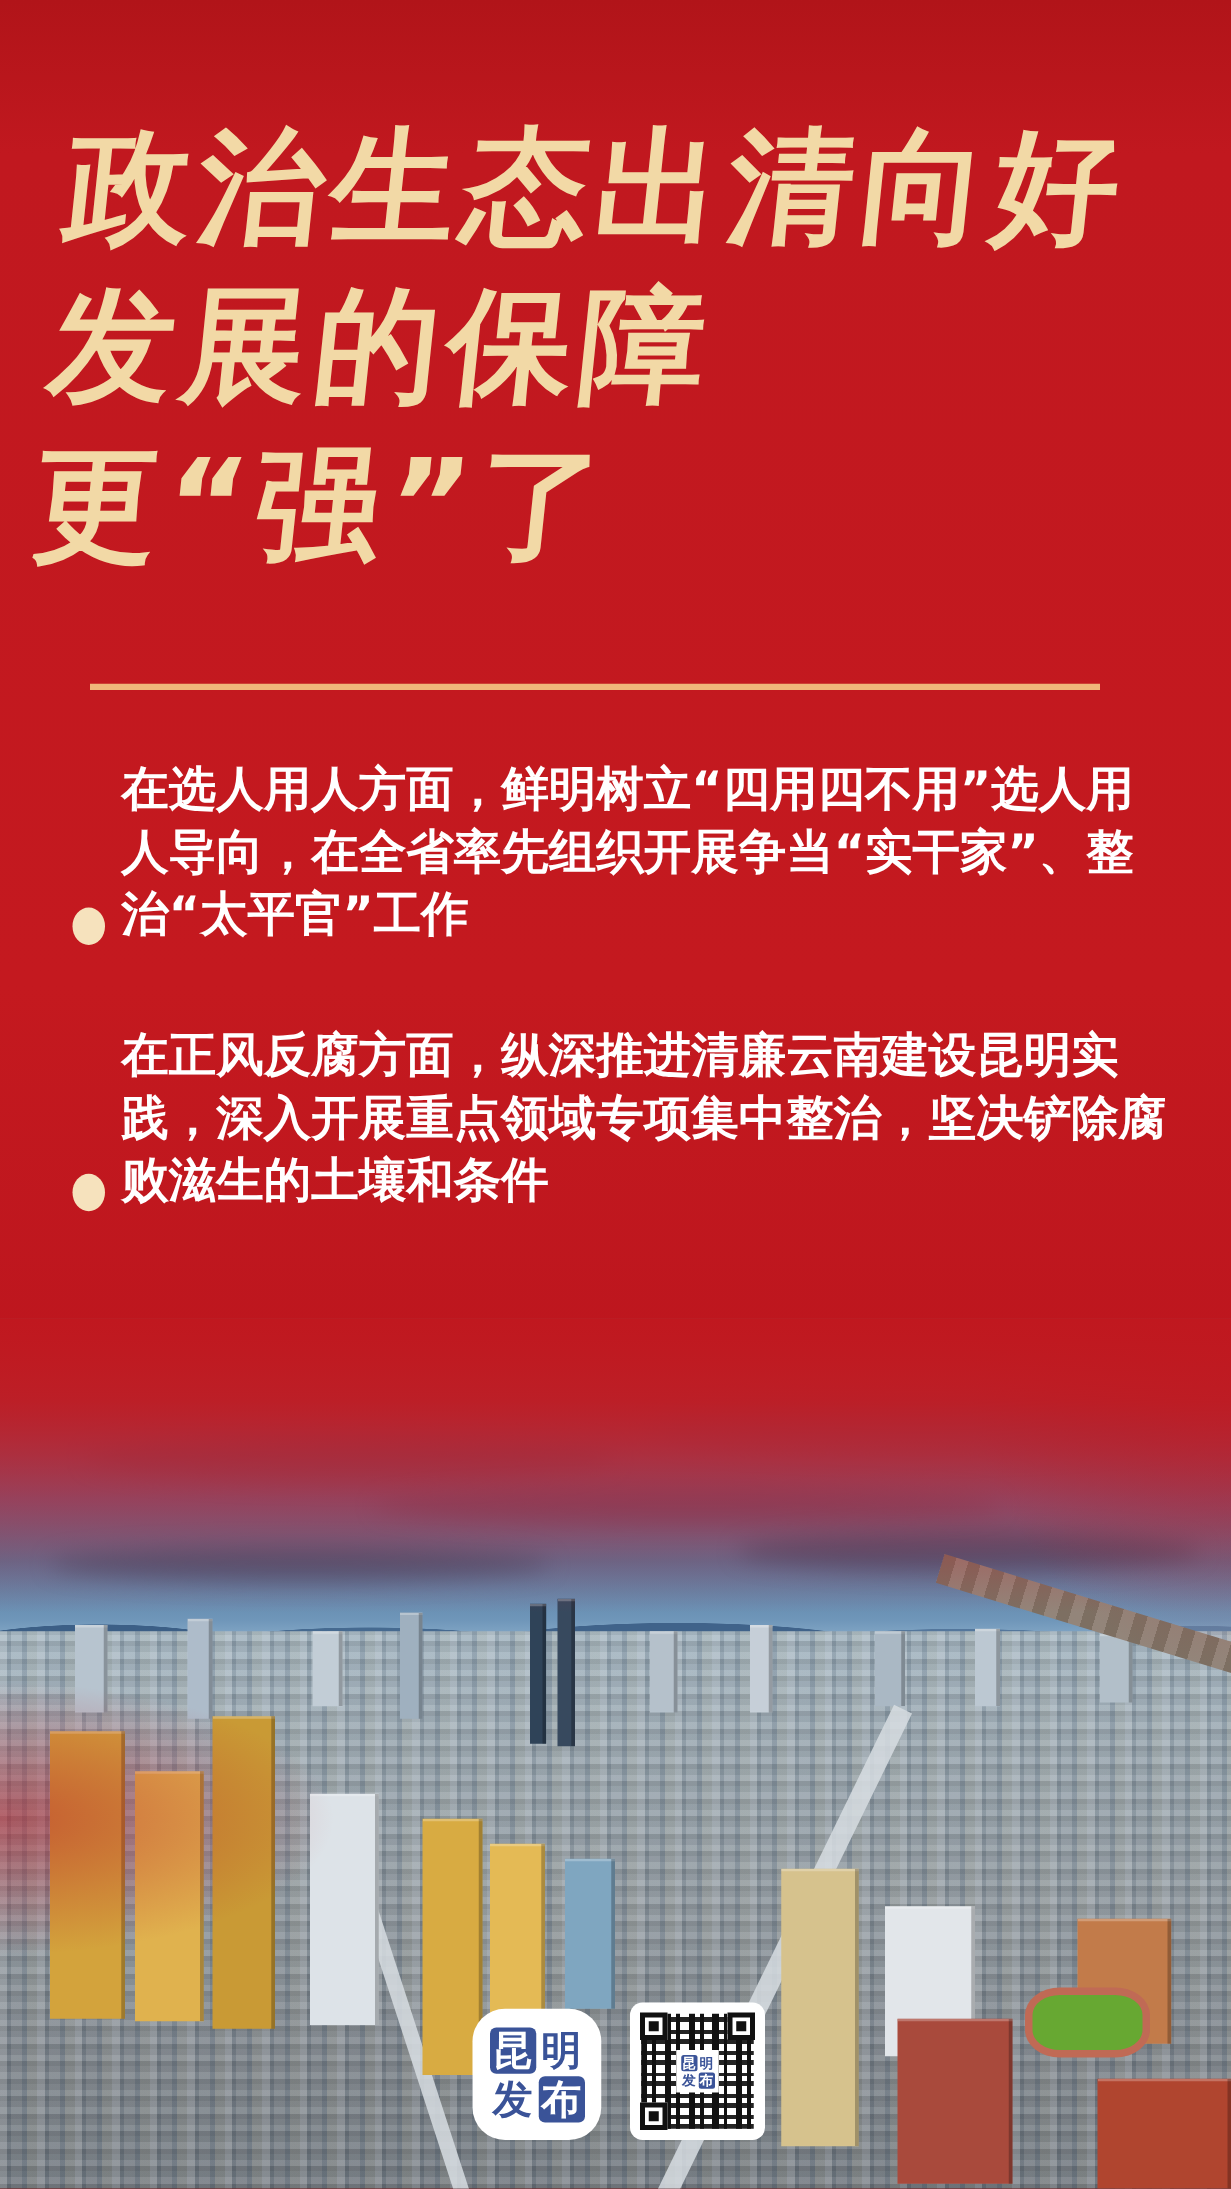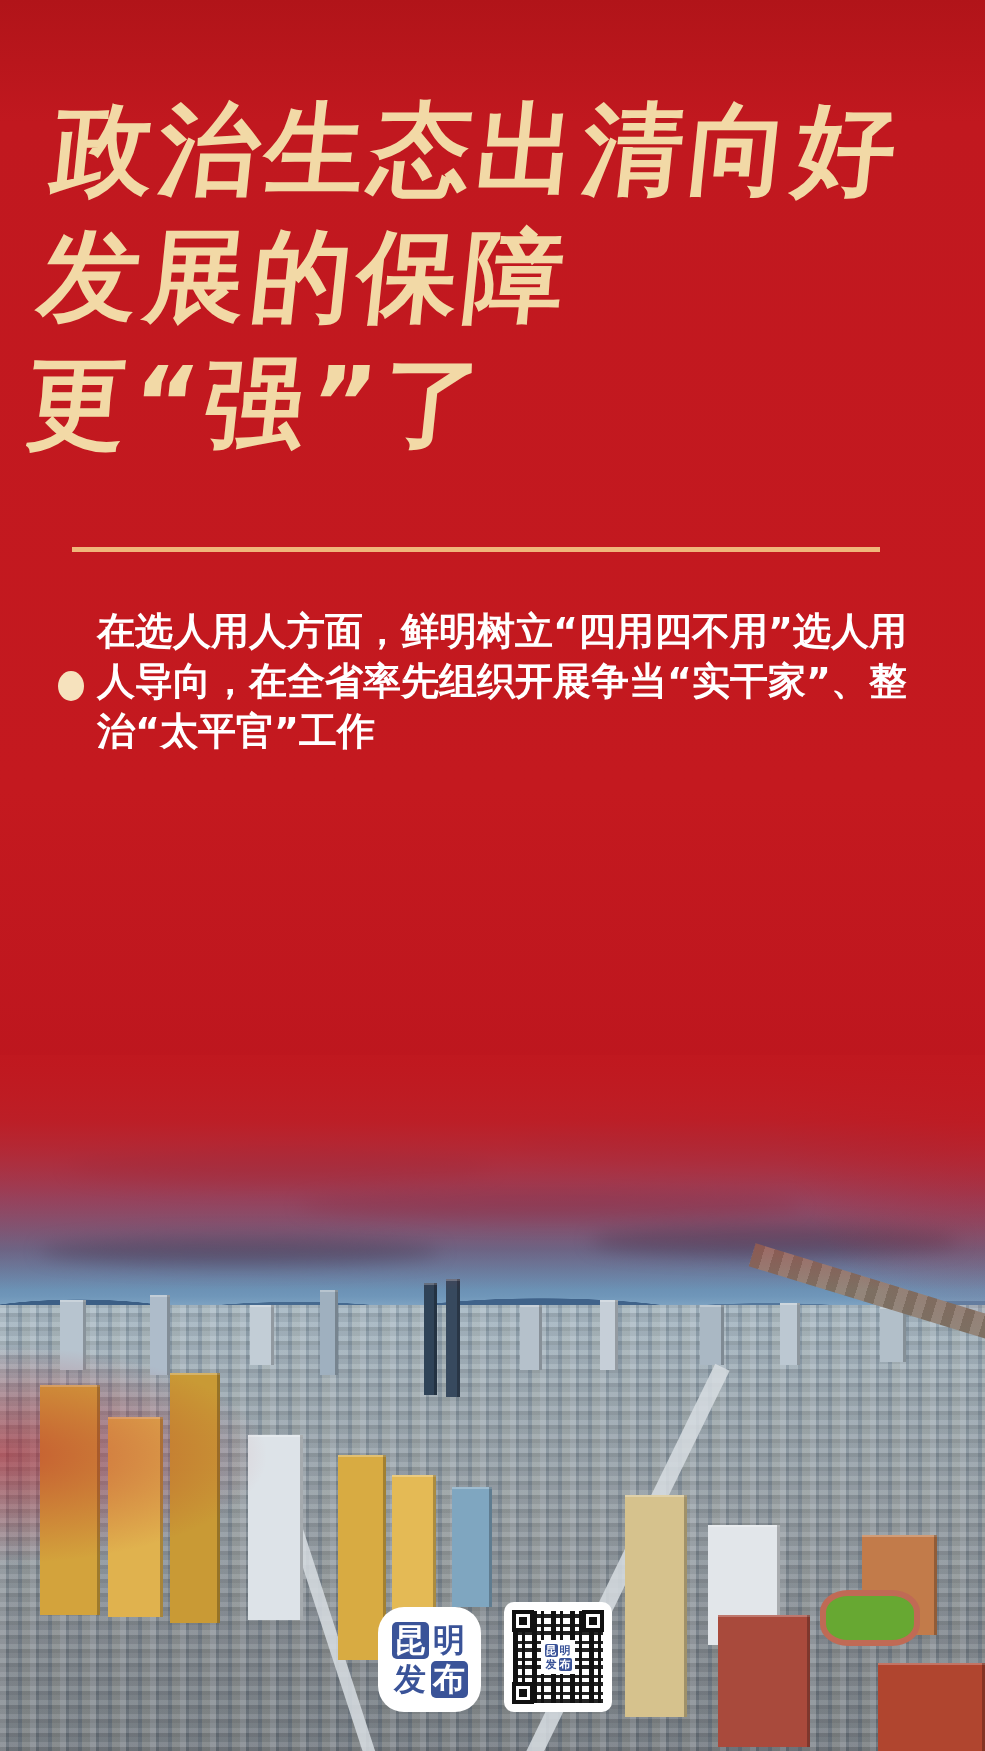--- a/index.html
+++ b/index.html
@@ -12,21 +12,21 @@
   .title {
     position:absolute; left:60px; top:86px; z-index:6;
     color:#f2d9a6; font-weight:900; font-size:100px; letter-spacing:6px;
     transform:skewX(-6deg); transform-origin:left top; white-space:nowrap;
   }
   .title-line { height:127px; line-height:127px; }
   
   .divider { position:absolute; left:72px; top:547px; width:808px; height:5px; background:#f0b67a; z-index:6; }
   
   .bullets { position:absolute; left:58px; top:606px; width:880px; z-index:6; display:flex; flex-direction:column; gap:63px; }
-  .bullet { display:flex; align-items:center; }
+  .bullet { display:flex; align-items:flex-end; }
   .bullet-dot { flex:0 0 auto; width:26px; height:30px; border-radius:50%; background:#f6e2bd; margin:9px 13px 0 0; }
   .bullet-text { width:842px; color:#ffffff; font-size:38px; line-height:50px; font-weight:700; letter-spacing:0px; }
   
   .photo { position:absolute; left:0; top:1055px; width:985px; height:696px; z-index:1; }
   .sky {
     position:absolute; left:0; top:0; right:0; height:262px;
     background:linear-gradient(180deg,#b2333c 0%,#a84a57 18%,#915772 36%,#716b94 55%,#57799f 74%,#6f96b9 92%,#8fb1cd 100%);
   }
   .cloud { position:absolute; border-radius:50%; filter:blur(9px); }
   .cloud.c1 { left:70px;  top:92px;  width:420px; height:38px; background:rgba(116,78,108,0.55); }
@@ -95,20 +95,24 @@
     <div class="title-line">更“强”了</div>
   </div>
 
   <div class="divider"></div>
 
   <div class="bullets">
     <div class="bullet">
       <span class="bullet-dot"></span>
       <span class="bullet-text">在选人用人方面，鲜明树立“四用四不用”选人用人导向，在全省率先组织开展争当“实干家”、整治“太平官”工作</span>
     </div>
+    <div class="bullet">
+      <span class="bullet-dot"></span>
+      <span class="bullet-text">在正风反腐方面，纵深推进清廉云南建设昆明实践，深入开展重点领域专项集中整治，坚决铲除腐败滋生的土壤和条件</span>
+    </div>
   </div>
 
   <div class="photo">
     <div class="sky"></div>
     <div class="cloud c1"></div>
     <div class="cloud c2"></div>
     <div class="cloud c5"></div>
     <div class="cloud c3"></div>
     <div class="cloud c4"></div>
     <div class="mountains"></div>

